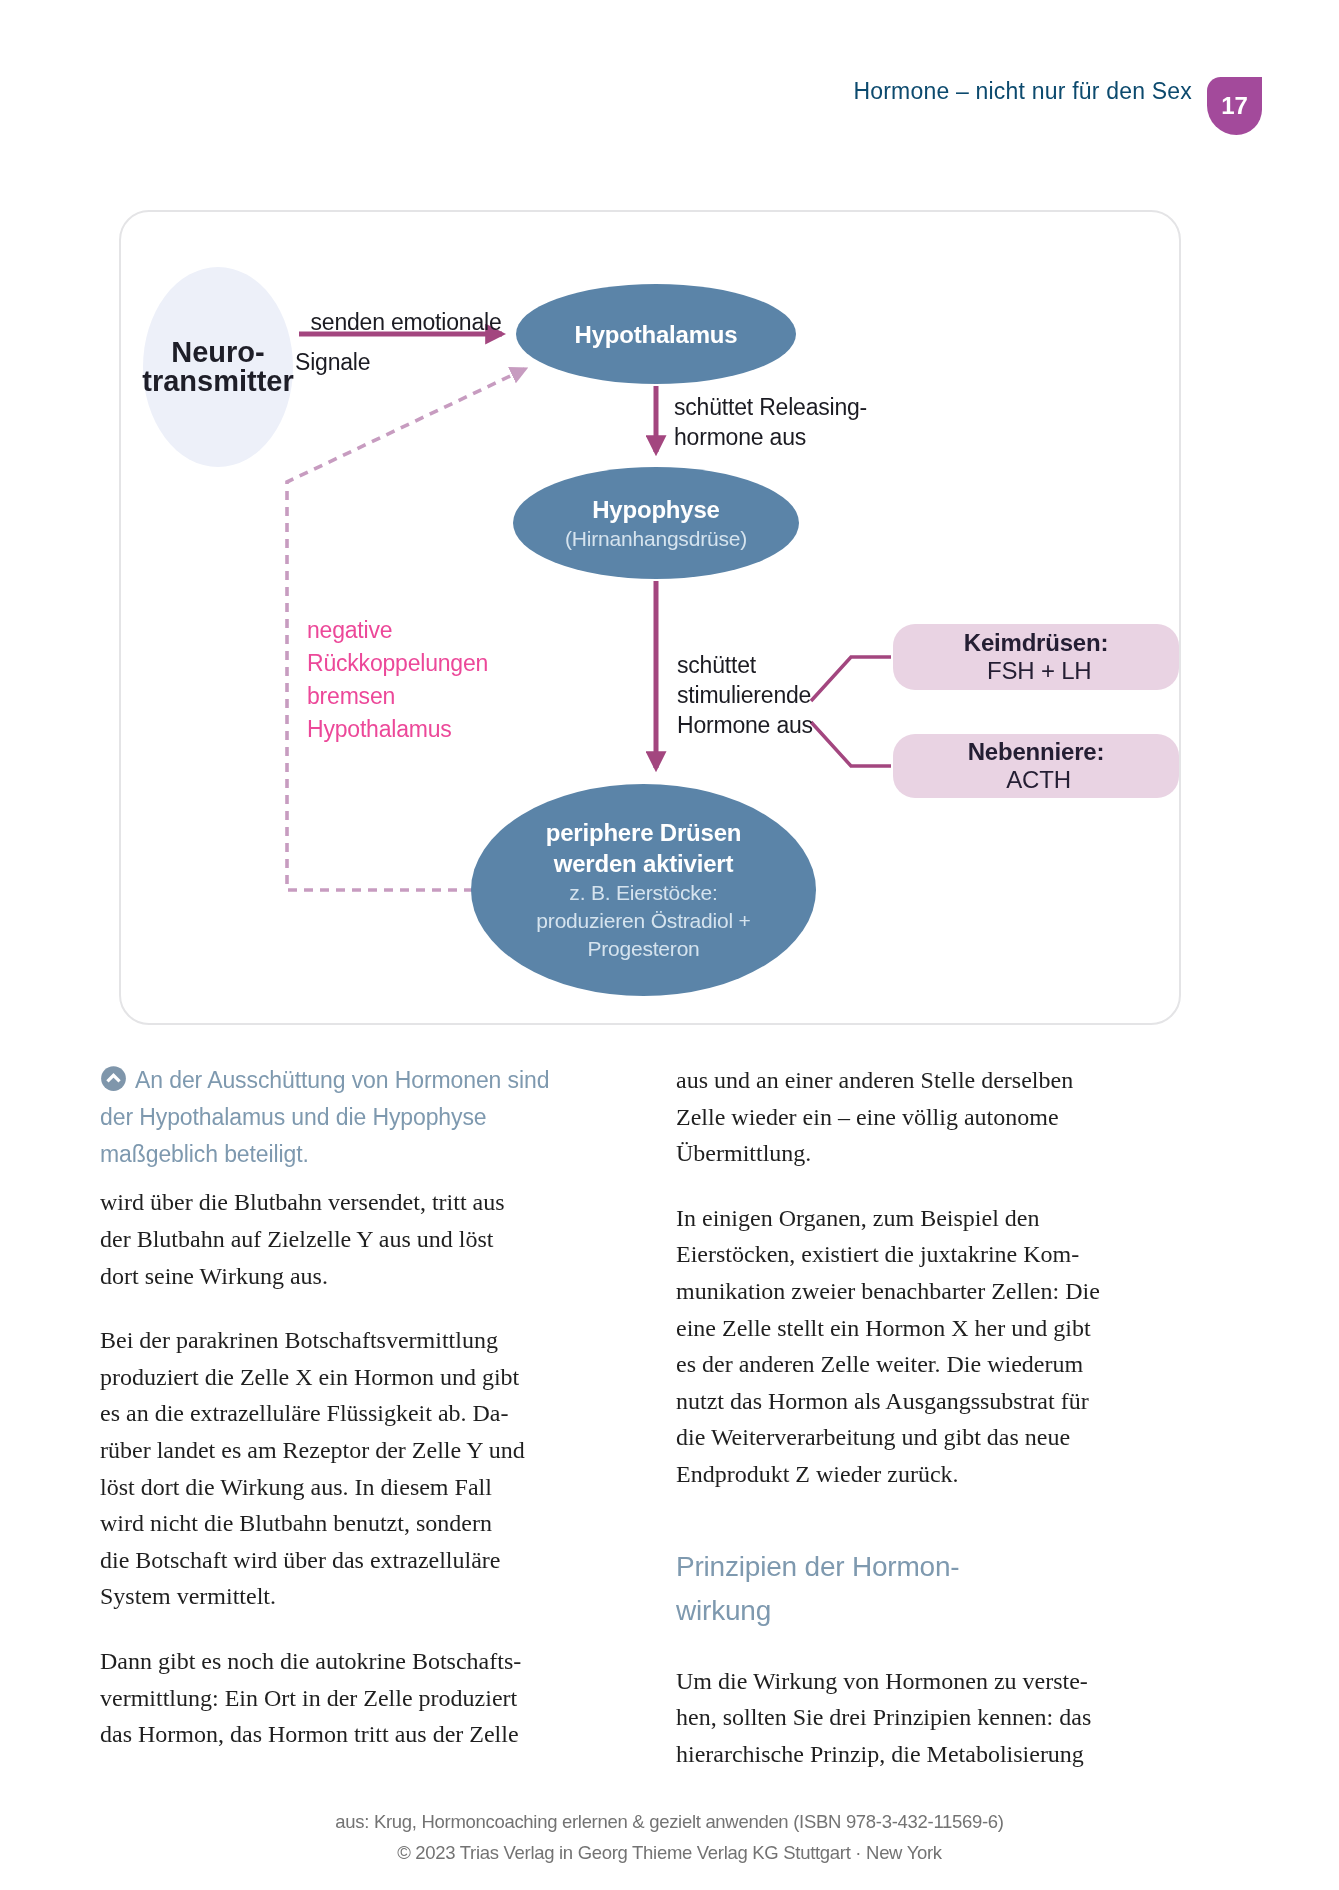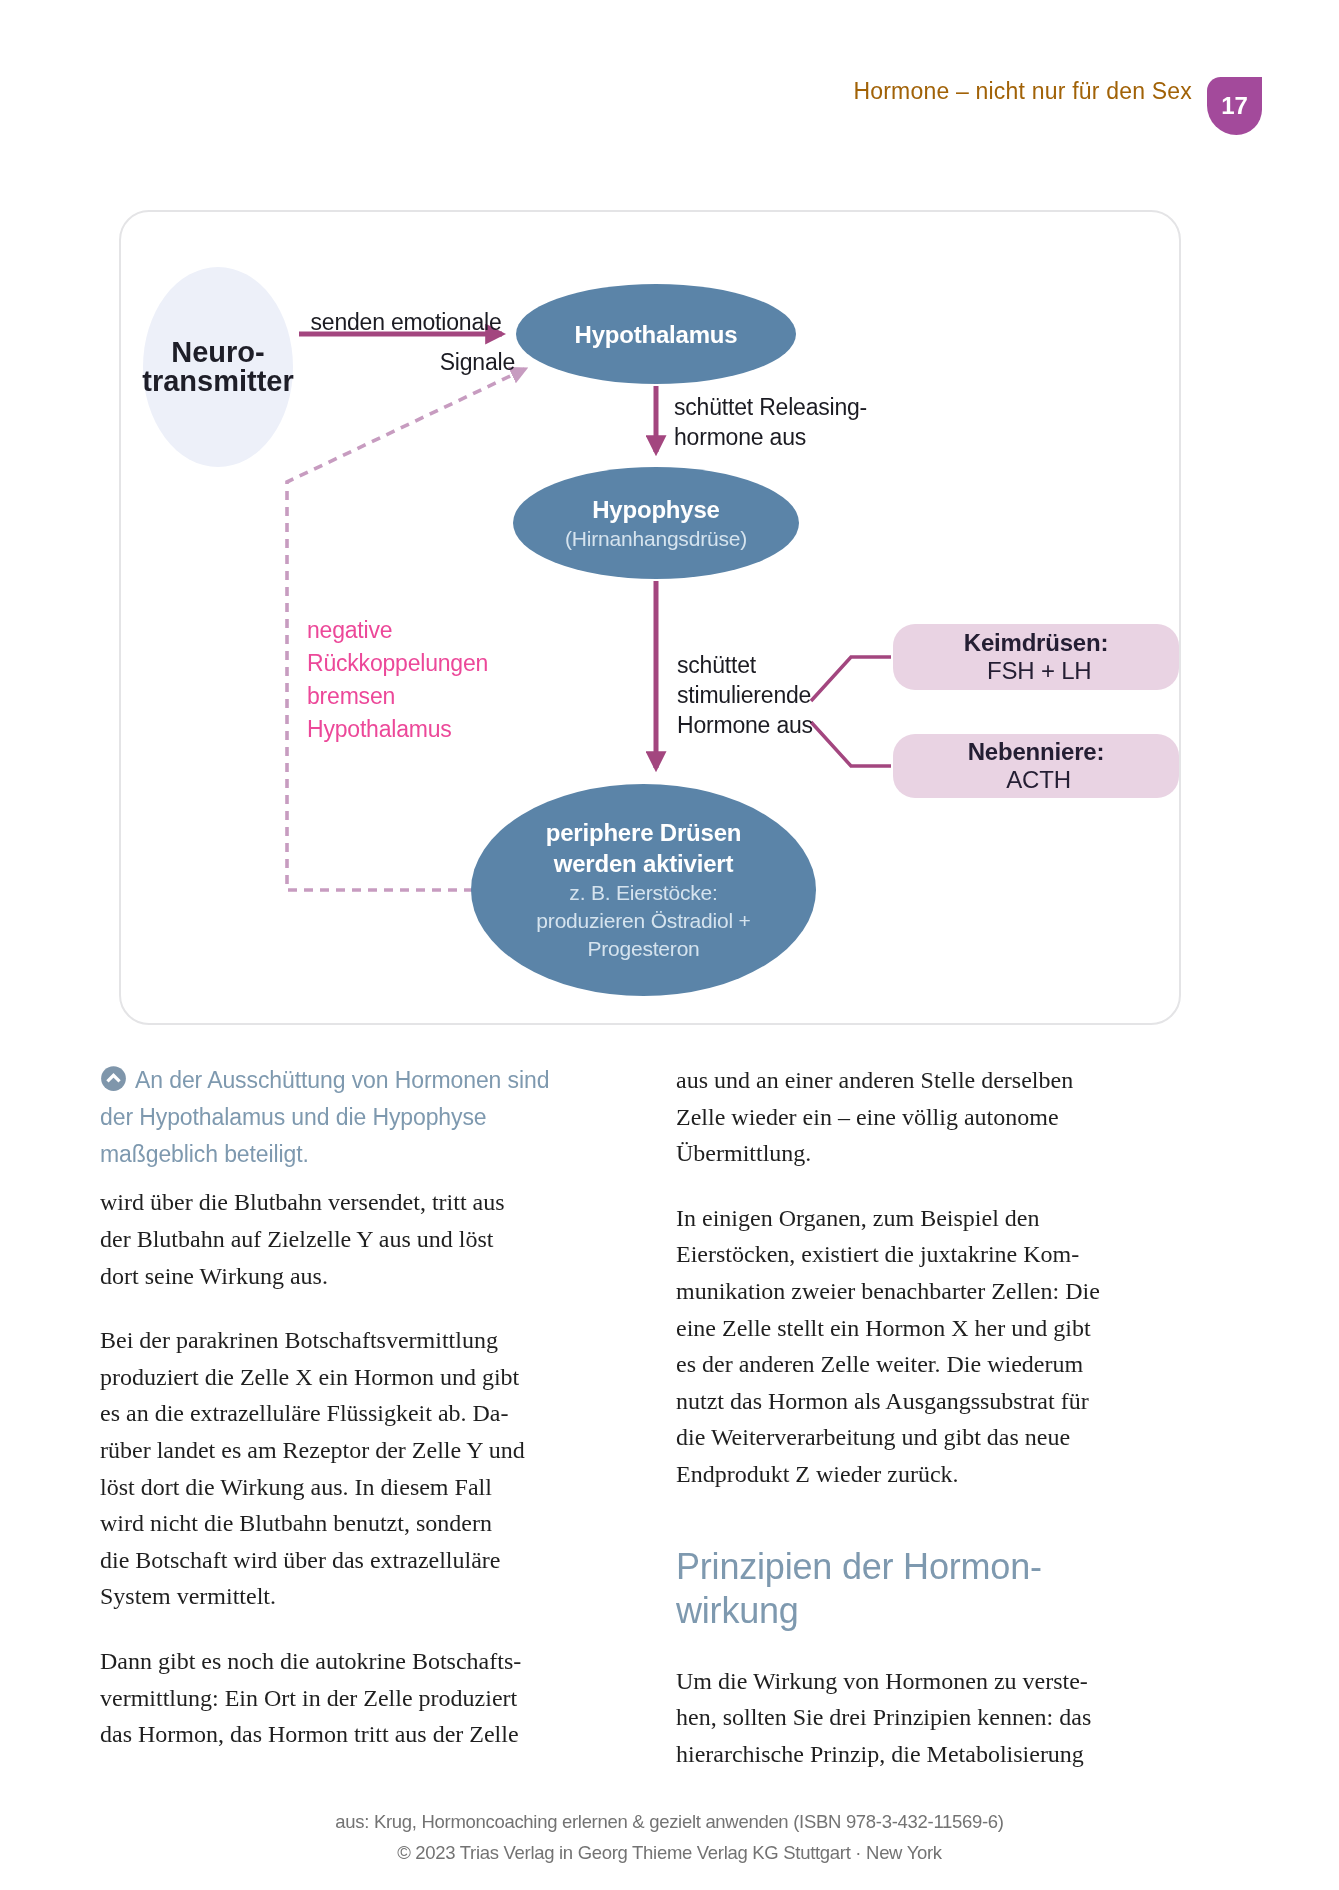--- a/index.html
+++ b/index.html
@@ -10,21 +10,21 @@
     --badge:#a34a9b;
     --blue-text:#7e99af;
     --ink:#1f1f1f;
   }
   *{margin:0;padding:0;box-sizing:border-box;}
   html,body{width:1339px;height:1890px;background:#ffffff;}
   body{font-family:"Liberation Sans",sans-serif;position:relative;overflow:hidden;}
 
   
   .running-head{position:absolute;top:78px;left:0;width:1192px;text-align:right;
-    font-size:23px;color:#a16207;letter-spacing:.2px;}
+    font-size:23px;color:#0c4a6e;letter-spacing:.2px;}
   .page-badge{position:absolute;left:1207px;top:77px;width:55px;height:58px;
     background:var(--badge);border-radius:14px 0 26px 30px;
     display:flex;align-items:center;justify-content:center;}
   .page-badge span{color:#fff;font-size:24px;font-weight:bold;}
 
   
   .diagram-box{position:absolute;left:119px;top:210px;width:1062px;height:815px;
     background:#fff;border:2px solid #e4e4e6;border-radius:30px;}
   .diagram-box .abs{position:absolute;}
   .diagram-lines{position:absolute;left:0;top:0;width:1062px;height:815px;}
@@ -40,21 +40,21 @@
 
   .neuro{left:22px;top:55px;width:150px;height:200px;background:#edf0f9;}
   .neuro div{font-weight:bold;font-size:29px;line-height:29px;color:#1e1e28;}
 
   .hypothalamus{left:395px;top:72px;width:280px;height:100px;}
   .hypophyse{left:392px;top:255px;width:286px;height:112px;}
   .periphere{left:350px;top:572px;width:345px;height:212px;}
 
   .dlabel{font-size:23px;line-height:30px;color:#1b1b22;letter-spacing:-.2px;}
   .lbl-senden{left:185px;top:95px;width:200px;text-align:center;}
-  .lbl-signale{left:194px;top:135px;width:200px;text-align:right;}
+  .lbl-signale{left:174px;top:135px;width:200px;text-align:left;}
   .lbl-releasing{left:553px;top:180px;}
   .lbl-feedback{left:186px;top:402px;line-height:33px;color:#ec4899;}
   .lbl-stimulating{left:556px;top:438px;}
 
   .pill{background:var(--pill-pink);border-radius:22px;display:flex;align-items:center;
     justify-content:center;font-size:24px;color:#241e33;letter-spacing:-.2px;}
   .pill b{font-weight:bold;}
   .pill-keim{left:772px;top:412px;width:286px;height:66px;flex-direction:column;}
   .pill-neben{left:772px;top:522px;width:286px;height:64px;flex-direction:column;}
 
@@ -62,21 +62,21 @@
   .col-left{position:absolute;left:100px;top:1062px;width:548px;}
   .col-right{position:absolute;left:676px;top:1062px;width:566px;}
 
   .caption{white-space:pre-line;font-size:23px;line-height:36.8px;color:var(--blue-text);
     margin-bottom:12px;letter-spacing:-.1px;}
   .cap-icon{display:inline-block;vertical-align:-4px;margin-right:8px;}
 
   .body-p{white-space:pre-line;font-family:"Liberation Serif",serif;font-size:24px;
     line-height:36.6px;color:var(--ink);margin:0 0 28px 0;}
 
-  .section-heading{white-space:pre-line;font-size:36px;line-height:44px;font-weight:400;
+  .section-heading{white-space:pre-line;font-size:28px;line-height:44px;font-weight:400;
     color:var(--blue-text);margin:52px 0 30px 0;letter-spacing:-.2px;}
 
   
   .footer{position:absolute;left:0;top:1806px;width:1339px;text-align:center;
     font-size:18.5px;line-height:31px;color:#737373;letter-spacing:-.3px;}
 </style>
 </head>
 <body>
 
 <div class="running-head">Hormone – nicht nur für den Sex</div>

